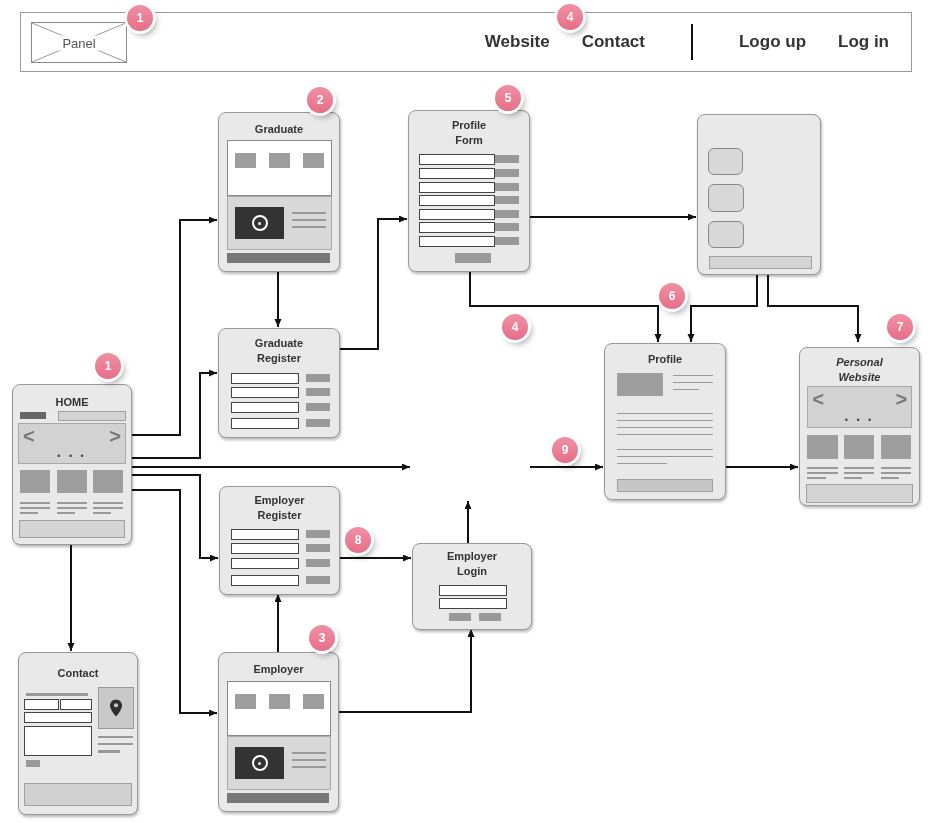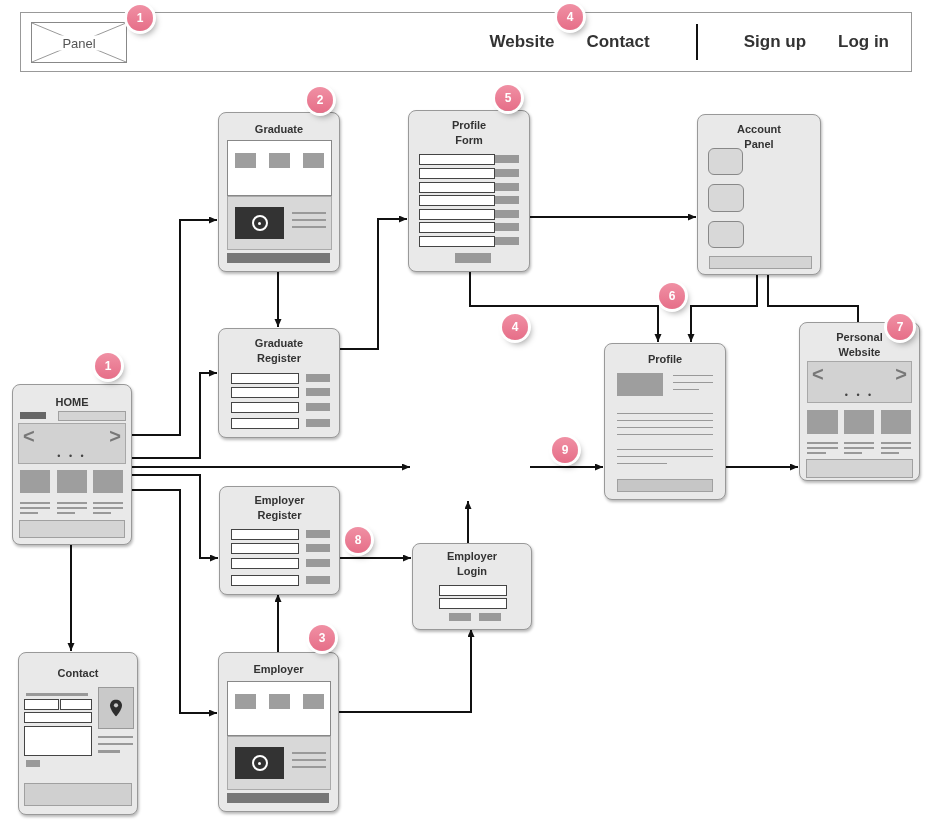--- a/index.html
+++ b/index.html
@@ -90,21 +90,21 @@
       <svg viewBox="0 0 94 39" preserveAspectRatio="none">
         <line x1="0" y1="0" x2="94" y2="39" stroke="#999" stroke-width="1"></line>
         <line x1="94" y1="0" x2="0" y2="39" stroke="#999" stroke-width="1"></line>
       </svg>
       <span class="logo-text">Panel</span>
     </div>
     <div class="topnav">
       <span class="navlink">Website</span>
       <span class="navlink">Contact</span>
       <div class="vdiv"></div>
-      <span class="navlink">Sign up</span>
+      <span class="navlink">Logo up</span>
       <span class="navlink">Log in</span>
     </div>
   </div>
 
   <div class="card" style="left:12px;top:384px;width:118px;height:159px;">
     <div class="card-title" style="top:10px;">HOME</div>
     <div class="abs" style="left:7px;top:27px;width:26px;height:7px;background:#666;"></div>
     <div class="litebar" style="left:45px;top:26px;width:66px;height:8px;"></div>
     <div class="carousel" style="left:5px;top:38px;width:106px;height:39px;">
       <span class="car-arrow" style="left:4px;">&lt;</span>
@@ -171,22 +171,20 @@
     <div class="inp" style="left:10px;top:98px;width:74px;height:9px;"></div>
     <div class="blk" style="left:86px;top:99px;width:24px;height:8px;"></div>
     <div class="inp" style="left:10px;top:111px;width:74px;height:9px;"></div>
     <div class="blk" style="left:86px;top:112px;width:24px;height:8px;"></div>
     <div class="inp" style="left:10px;top:125px;width:74px;height:9px;"></div>
     <div class="blk" style="left:86px;top:126px;width:24px;height:8px;"></div>
     <div class="blk" style="left:46px;top:142px;width:36px;height:10px;"></div>
   </div>
 
   <div class="card" style="left:697px;top:114px;width:122px;height:159px;">
-    <div class="card-title" style="top:7px;">Account
-Panel</div>
     <div class="rndbtn" style="left:10px;top:33px;width:33px;height:25px;"></div>
     <div class="rndbtn" style="left:10px;top:69px;width:34px;height:26px;"></div>
     <div class="rndbtn" style="left:10px;top:106px;width:34px;height:25px;"></div>
     <div class="litebar" style="left:11px;top:141px;width:101px;height:11px;"></div>
   </div>
 
 
   <div class="card" style="left:604px;top:343px;width:120px;height:155px;">
     <div class="card-title" style="top:8px;">Profile</div>
     <div class="sq" style="left:12px;top:29px;width:46px;height:23px;"></div>
@@ -196,21 +194,21 @@
     <div class="lin" style="left:12px;top:69px;width:96px;height:1px;"></div>
     <div class="lin" style="left:12px;top:76px;width:96px;height:1px;"></div>
     <div class="lin" style="left:12px;top:83px;width:96px;height:1px;"></div>
     <div class="lin" style="left:12px;top:90px;width:96px;height:1px;"></div>
     <div class="lin" style="left:12px;top:105px;width:96px;height:1px;"></div>
     <div class="lin" style="left:12px;top:112px;width:96px;height:1px;"></div>
     <div class="lin" style="left:12px;top:119px;width:50px;height:1px;"></div>
     <div class="litebar" style="left:12px;top:135px;width:94px;height:11px;background:#c6c6c6;"></div>
   </div>
 
-  <div class="card" style="left:799px;top:322px;width:119px;height:157px;">
+  <div class="card" style="left:799px;top:347px;width:119px;height:157px;font-style:italic;">
     <div class="card-title" style="top:7px;">Personal
 Website</div>
     <div class="carousel" style="left:7px;top:38px;width:103px;height:40px;">
       <span class="car-arrow" style="left:4px;">&lt;</span>
       <span class="car-arrow" style="right:4px;">&gt;</span>
       <div class="car-dots">• • •</div>
     </div>
     <div class="sq" style="left:7px;top:87px;width:31px;height:24px;"></div>
     <div class="sq" style="left:44px;top:87px;width:30px;height:24px;"></div>
     <div class="sq" style="left:81px;top:87px;width:30px;height:24px;"></div>

